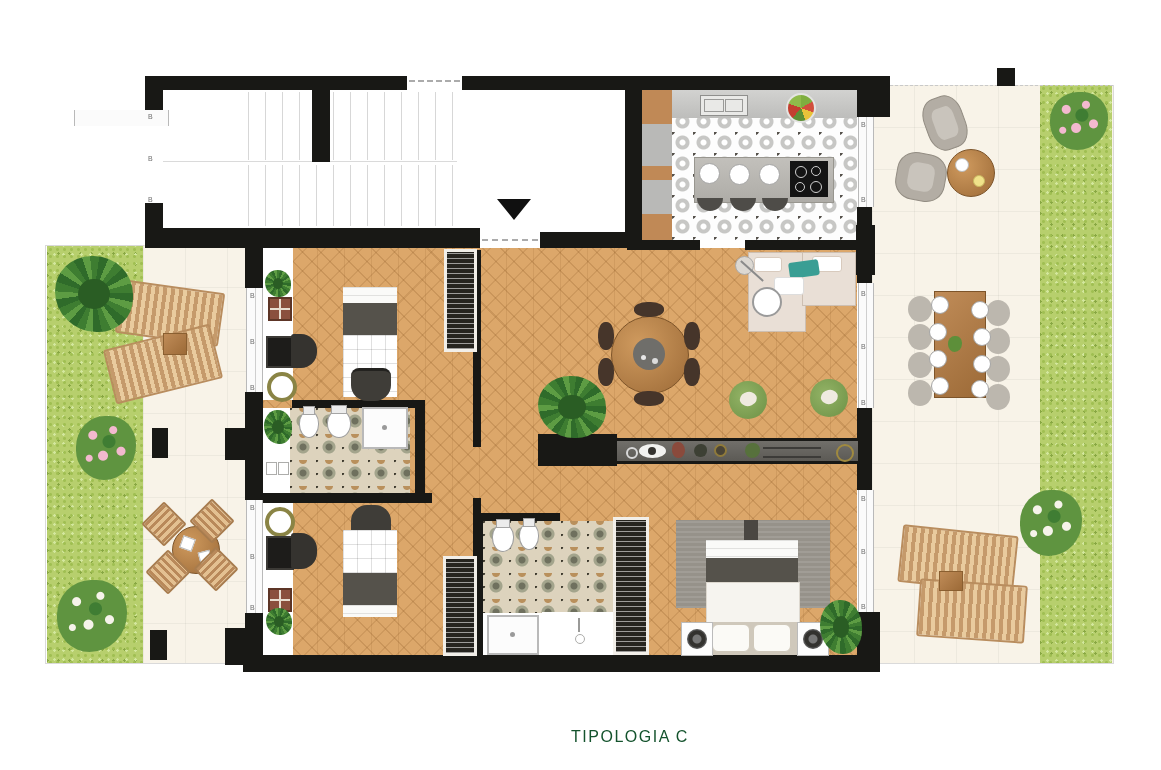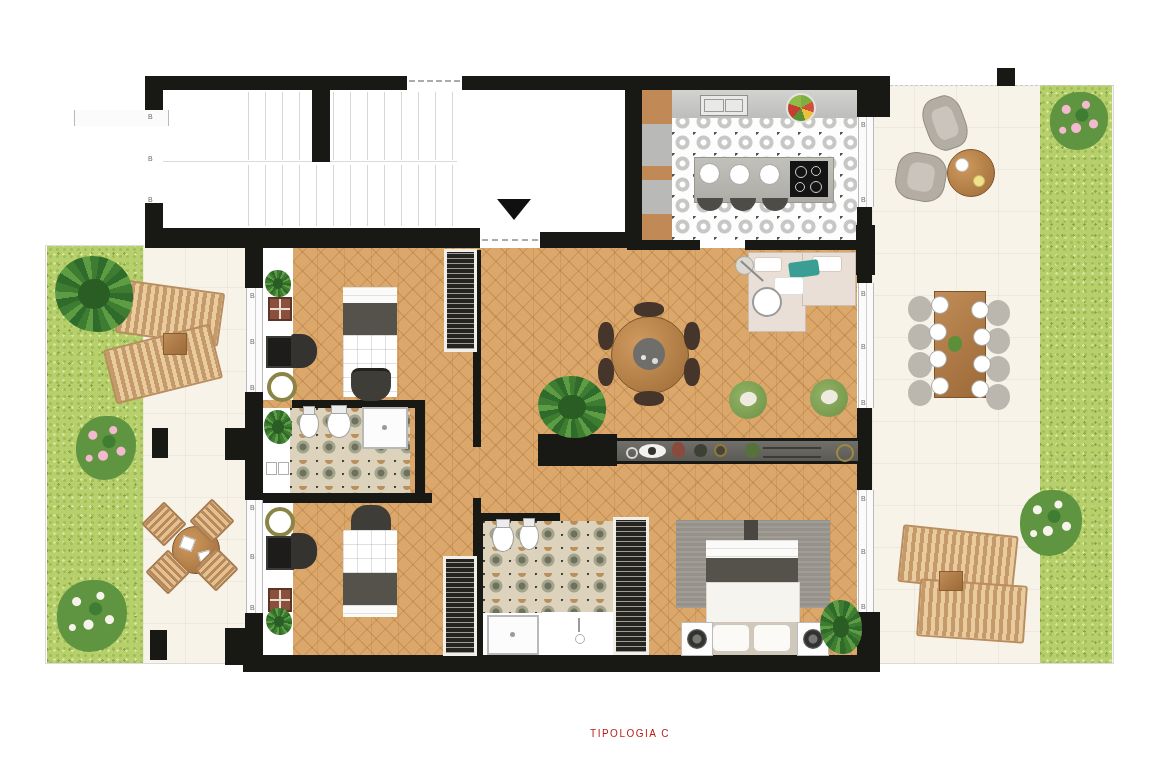--- a/index.html
+++ b/index.html
@@ -93,21 +93,21 @@
   .rug{position:absolute;background-color:#96928a;
     background-image:repeating-linear-gradient(0deg,rgba(255,255,255,.10) 0 2px,transparent 2px 5px);}
   .nightstand{position:absolute;background:#fdfdfd;border:1px solid #bbb;}
   .nightstand:after{content:"";position:absolute;left:50%;top:50%;width:20px;height:20px;margin:-10px;
     border-radius:50%;background:radial-gradient(circle,#777 4px,#33322f 5px 8px,#555 9px);}
   .armch{position:absolute;background:#b3ada4;border-radius:38%;border:1px solid #938d83;}
   .armch:after{content:"";position:absolute;inset:20% 22%;background:#c9c4bc;border-radius:30%;}
   .gchair{position:absolute;background:#bcb7ae;border-radius:50%;}
   .plate{position:absolute;border-radius:50%;background:#fff;border:1px solid #a5a5a5;}
   .console-item{position:absolute;}
-  .cap{position:absolute;color:#b91c1c;font-size:10px;letter-spacing:1.5px;}
+  .cap{position:absolute;color:#14532d;font-size:16px;letter-spacing:1.5px;}
 </style>
 </head>
 <body>
 
 <div id="plan">
 
   <div class="terr" style="left:143px;top:245px;width:104px;height:419px;"></div>
   <div class="grass" style="left:47px;top:246px;width:96px;height:418px;"></div>
   <div class="terr" style="left:872px;top:85px;width:241px;height:579px;"></div>
   <div class="grass" style="left:1040px;top:85px;width:72px;height:578px;"></div>

